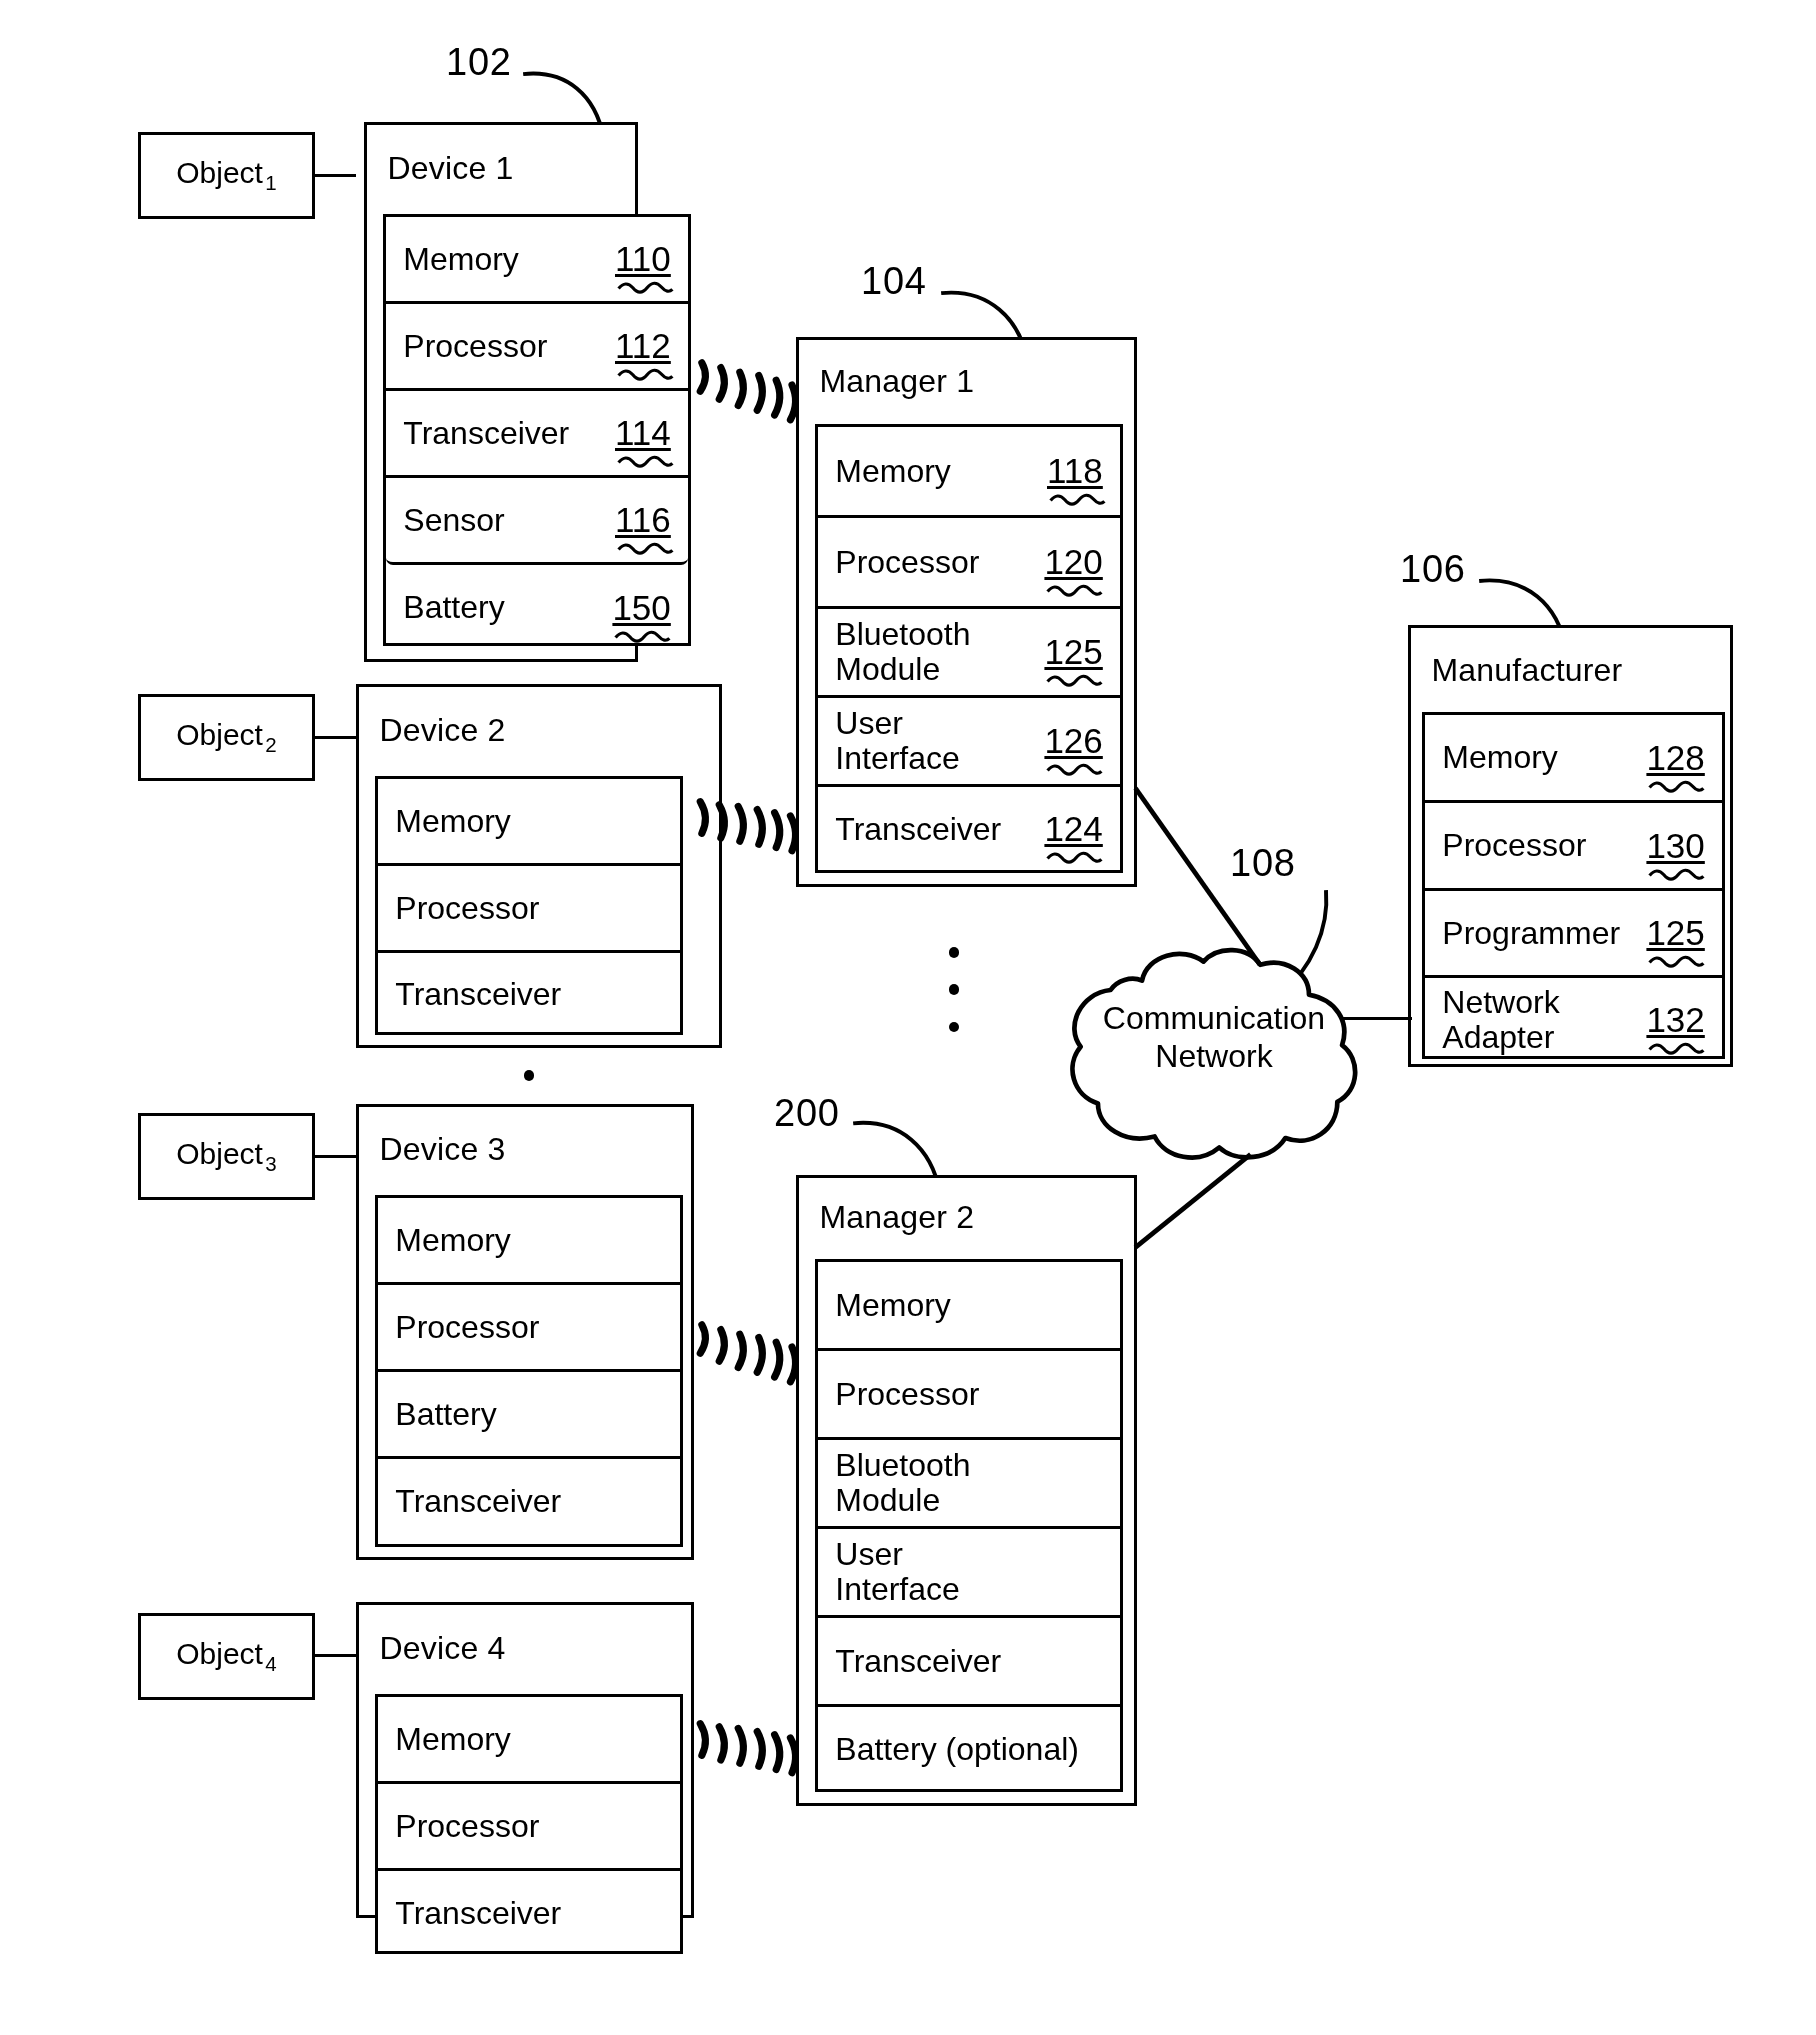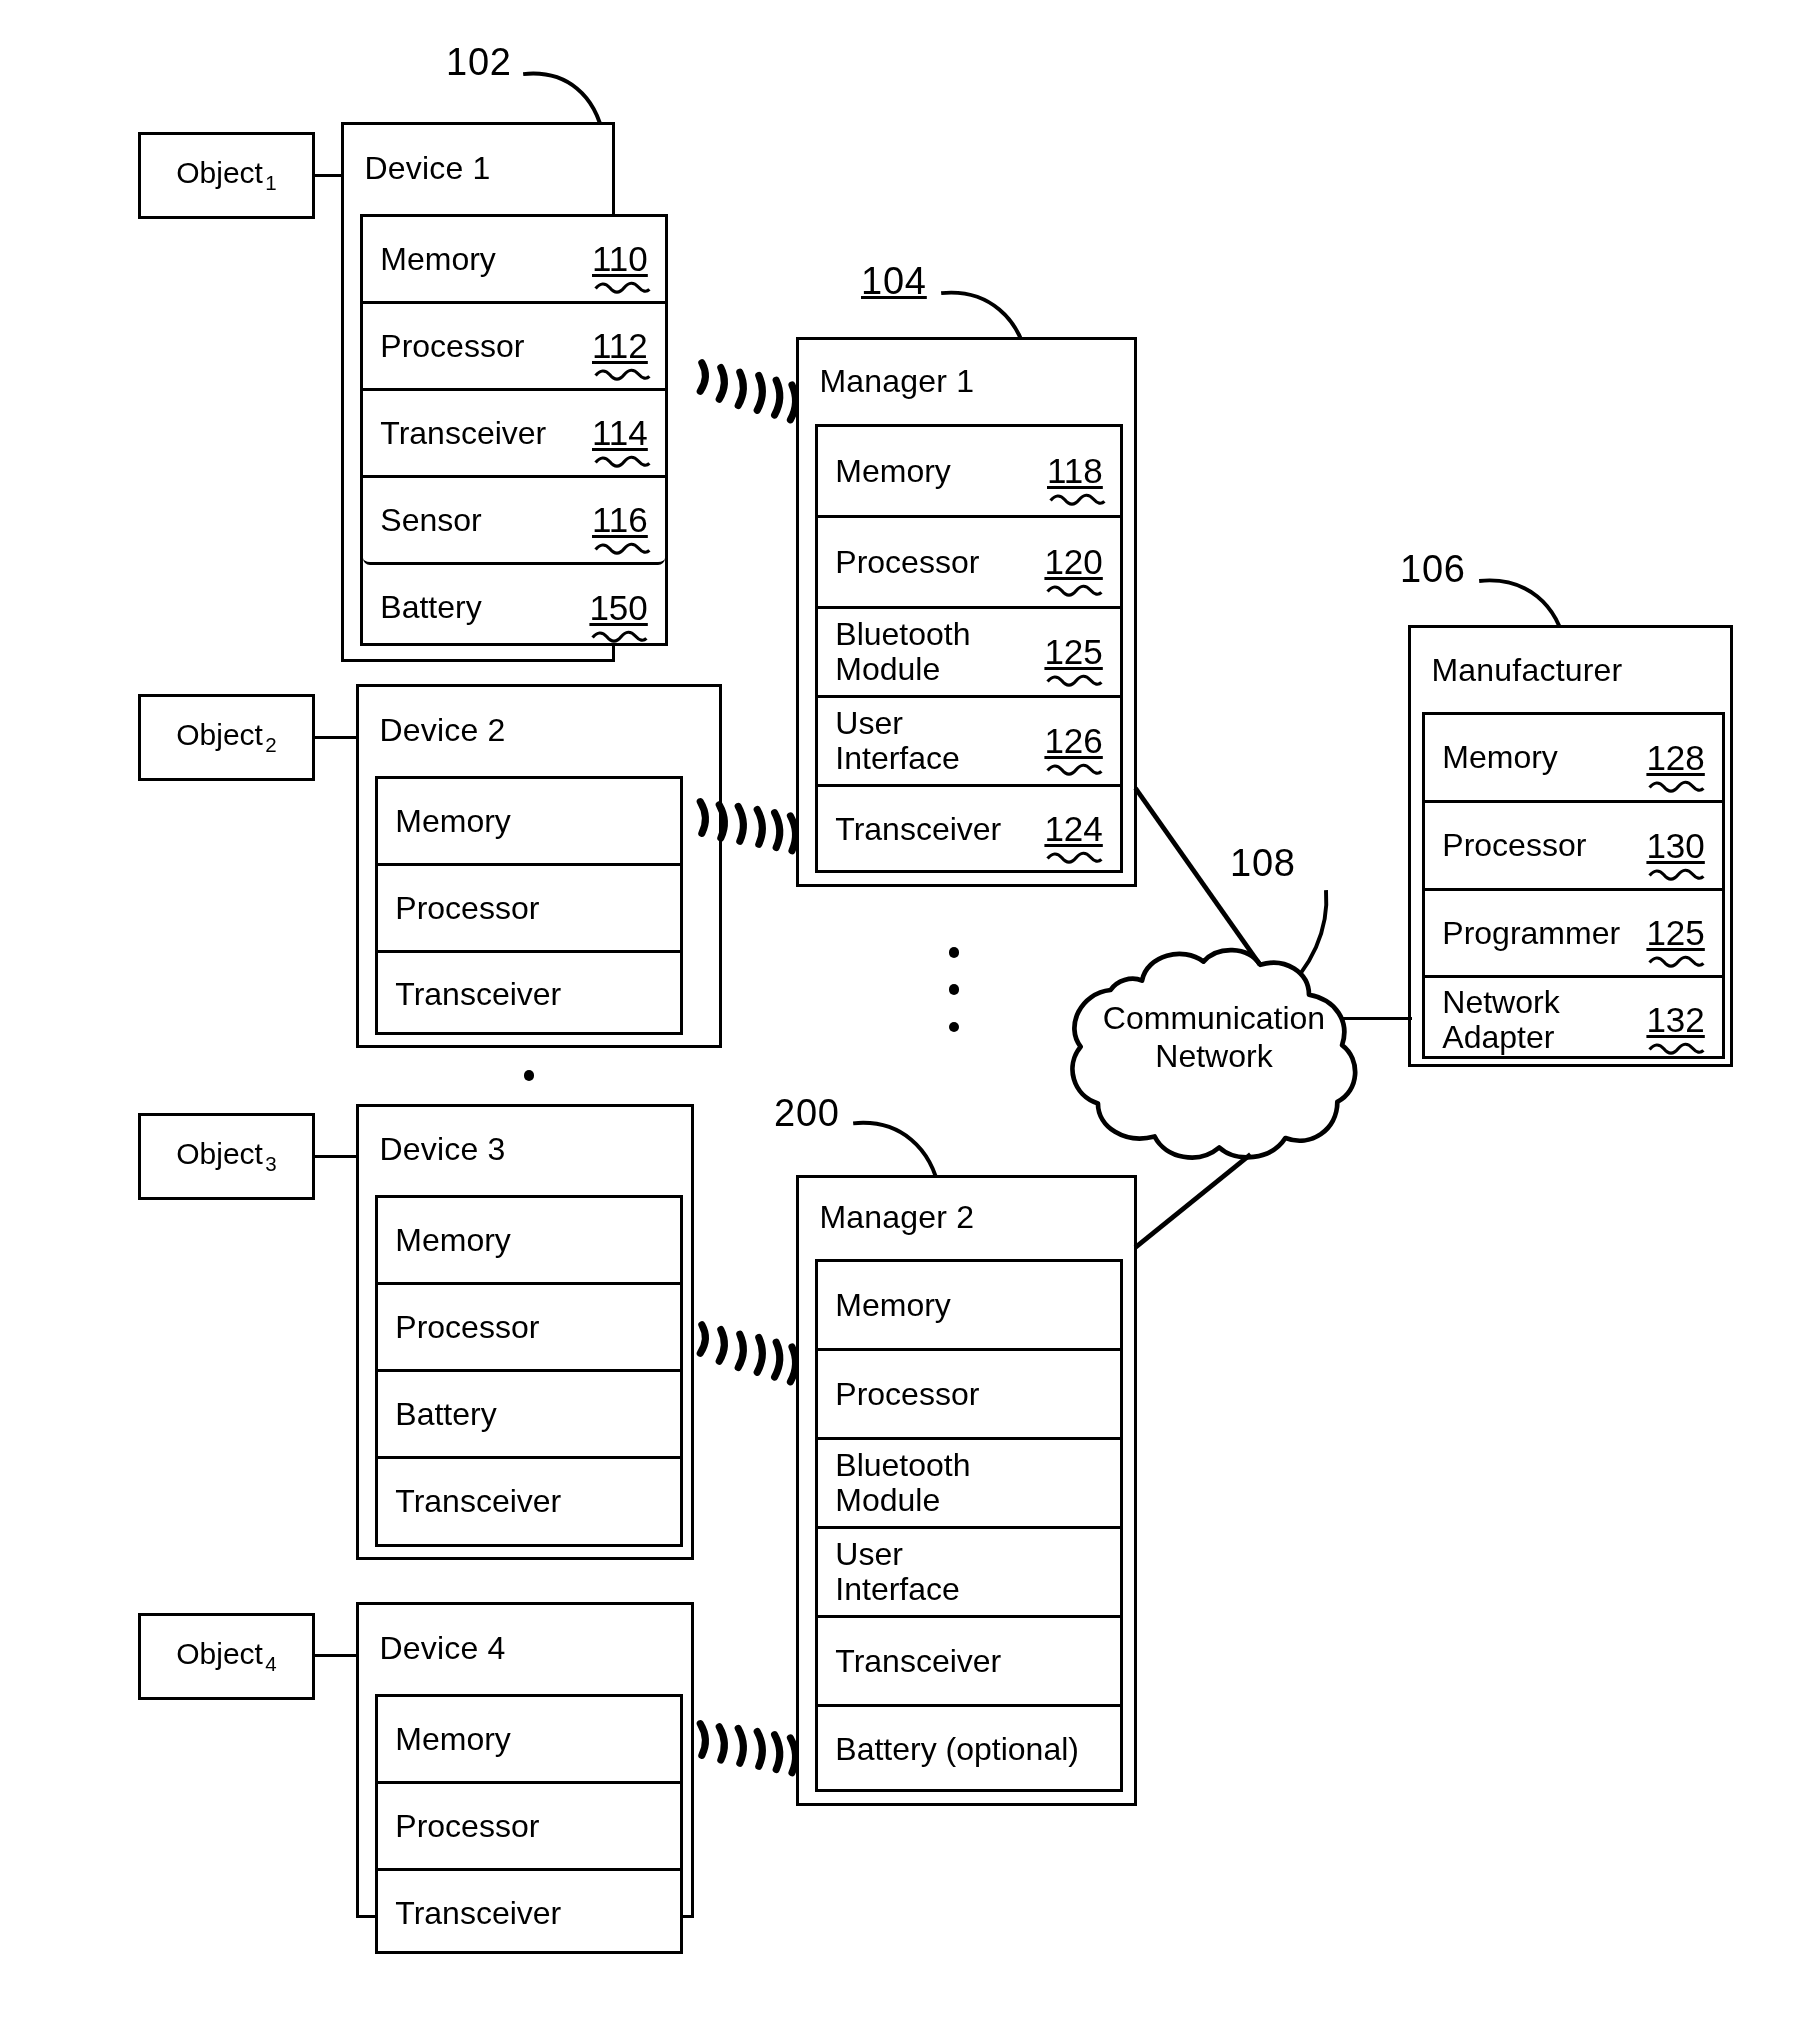--- a/index.html
+++ b/index.html
@@ -88,21 +88,21 @@
 
 <div id="stage">
 
   <div class="refnum" style="left:446px;top:41px;">102</div>
   <div class="leader" style="left:520px;top:55px;">
     <svg width="126" height="87" viewBox="0 0 160 110">
         <path d="M4,24 C60,18 96,52 106,104" fill="none" stroke="#000" stroke-width="5"></path>
       </svg>
   </div>
 
-  <div class="refnum" style="left:861px;top:260px;text-decoration:underline;">104</div>
+  <div class="refnum" style="left:861px;top:260px;">104</div>
   <div class="leader" style="left:938px;top:274px;">
     <svg width="134" height="95" viewBox="0 0 170 120">
         <path d="M4,24 C64,18 104,56 114,112" fill="none" stroke="#000" stroke-width="5"></path>
       </svg>
   </div>
 
   <div class="refnum" style="left:1400px;top:548px;">106</div>
   <div class="leader" style="left:1476px;top:562px;">
     <svg width="134" height="93" viewBox="0 0 170 118">
         <path d="M4,24 C64,18 104,54 114,110" fill="none" stroke="#000" stroke-width="5"></path>
@@ -134,21 +134,21 @@
   </div>
   <div class="objbox" style="left:138px;top:1613px;width:177px;height:87px;">
     <span><span>Object</span><sub>4</sub></span>
   </div>
 
   <div class="hline" style="left:315px;top:174px;width:41px;"></div>
   <div class="hline" style="left:315px;top:736px;width:41px;"></div>
   <div class="hline" style="left:315px;top:1155px;width:41px;"></div>
   <div class="hline" style="left:315px;top:1654px;width:41px;"></div>
 
-  <div class="obox" style="left:341px;top:122px;width:274px;height:540px;text-decoration:underline;">
+  <div class="obox" style="left:364px;top:122px;width:274px;height:540px;text-decoration:underline;">
     <div class="title-row" style="height:87px;">Device 1</div>
     <div class="inner" style="left:16px;top:89px;width:308px;height:432px;">
       <div class="row" style="height:87px;">
         <span class="lbl">Memory</span>
         <span class="num"><span>110</span>
           <svg class="sq" width="57" height="16" viewBox="0 0 72 20">
               <path d="M2,12 q9,-11 18,-1 q9,11 18,0 q9,-11 18,-1 q8,9 14,3" fill="none" stroke="#000" stroke-width="4"></path>
             </svg>
         </span>
       </div>

